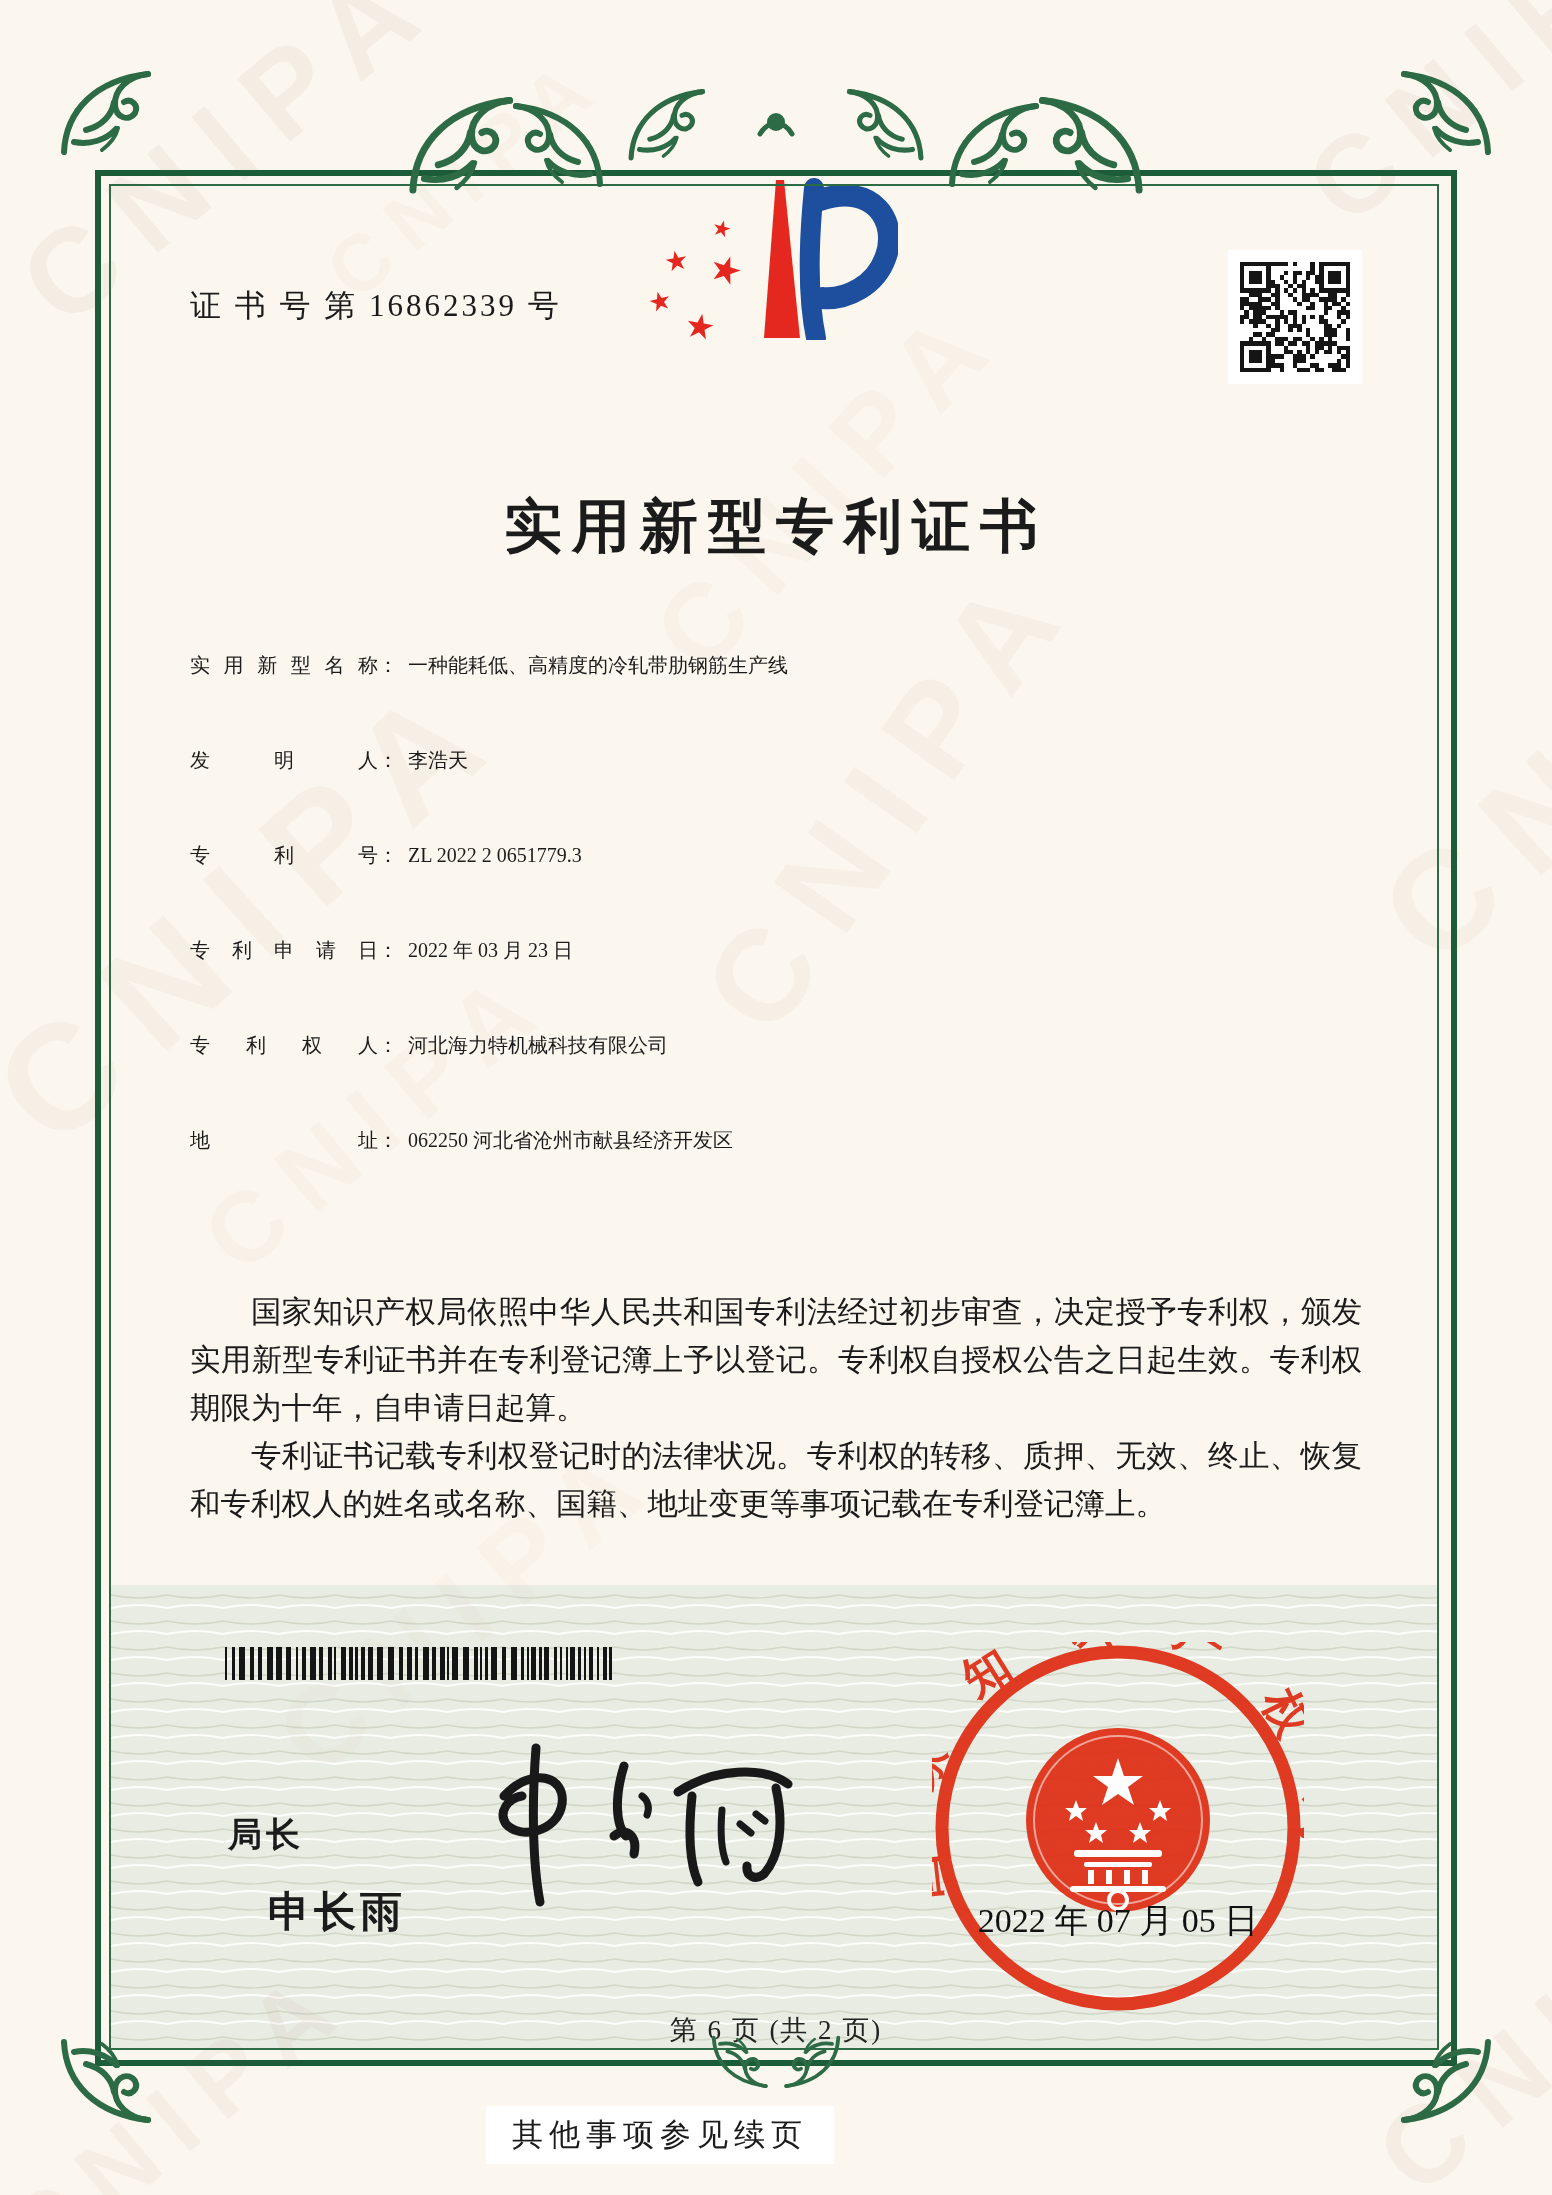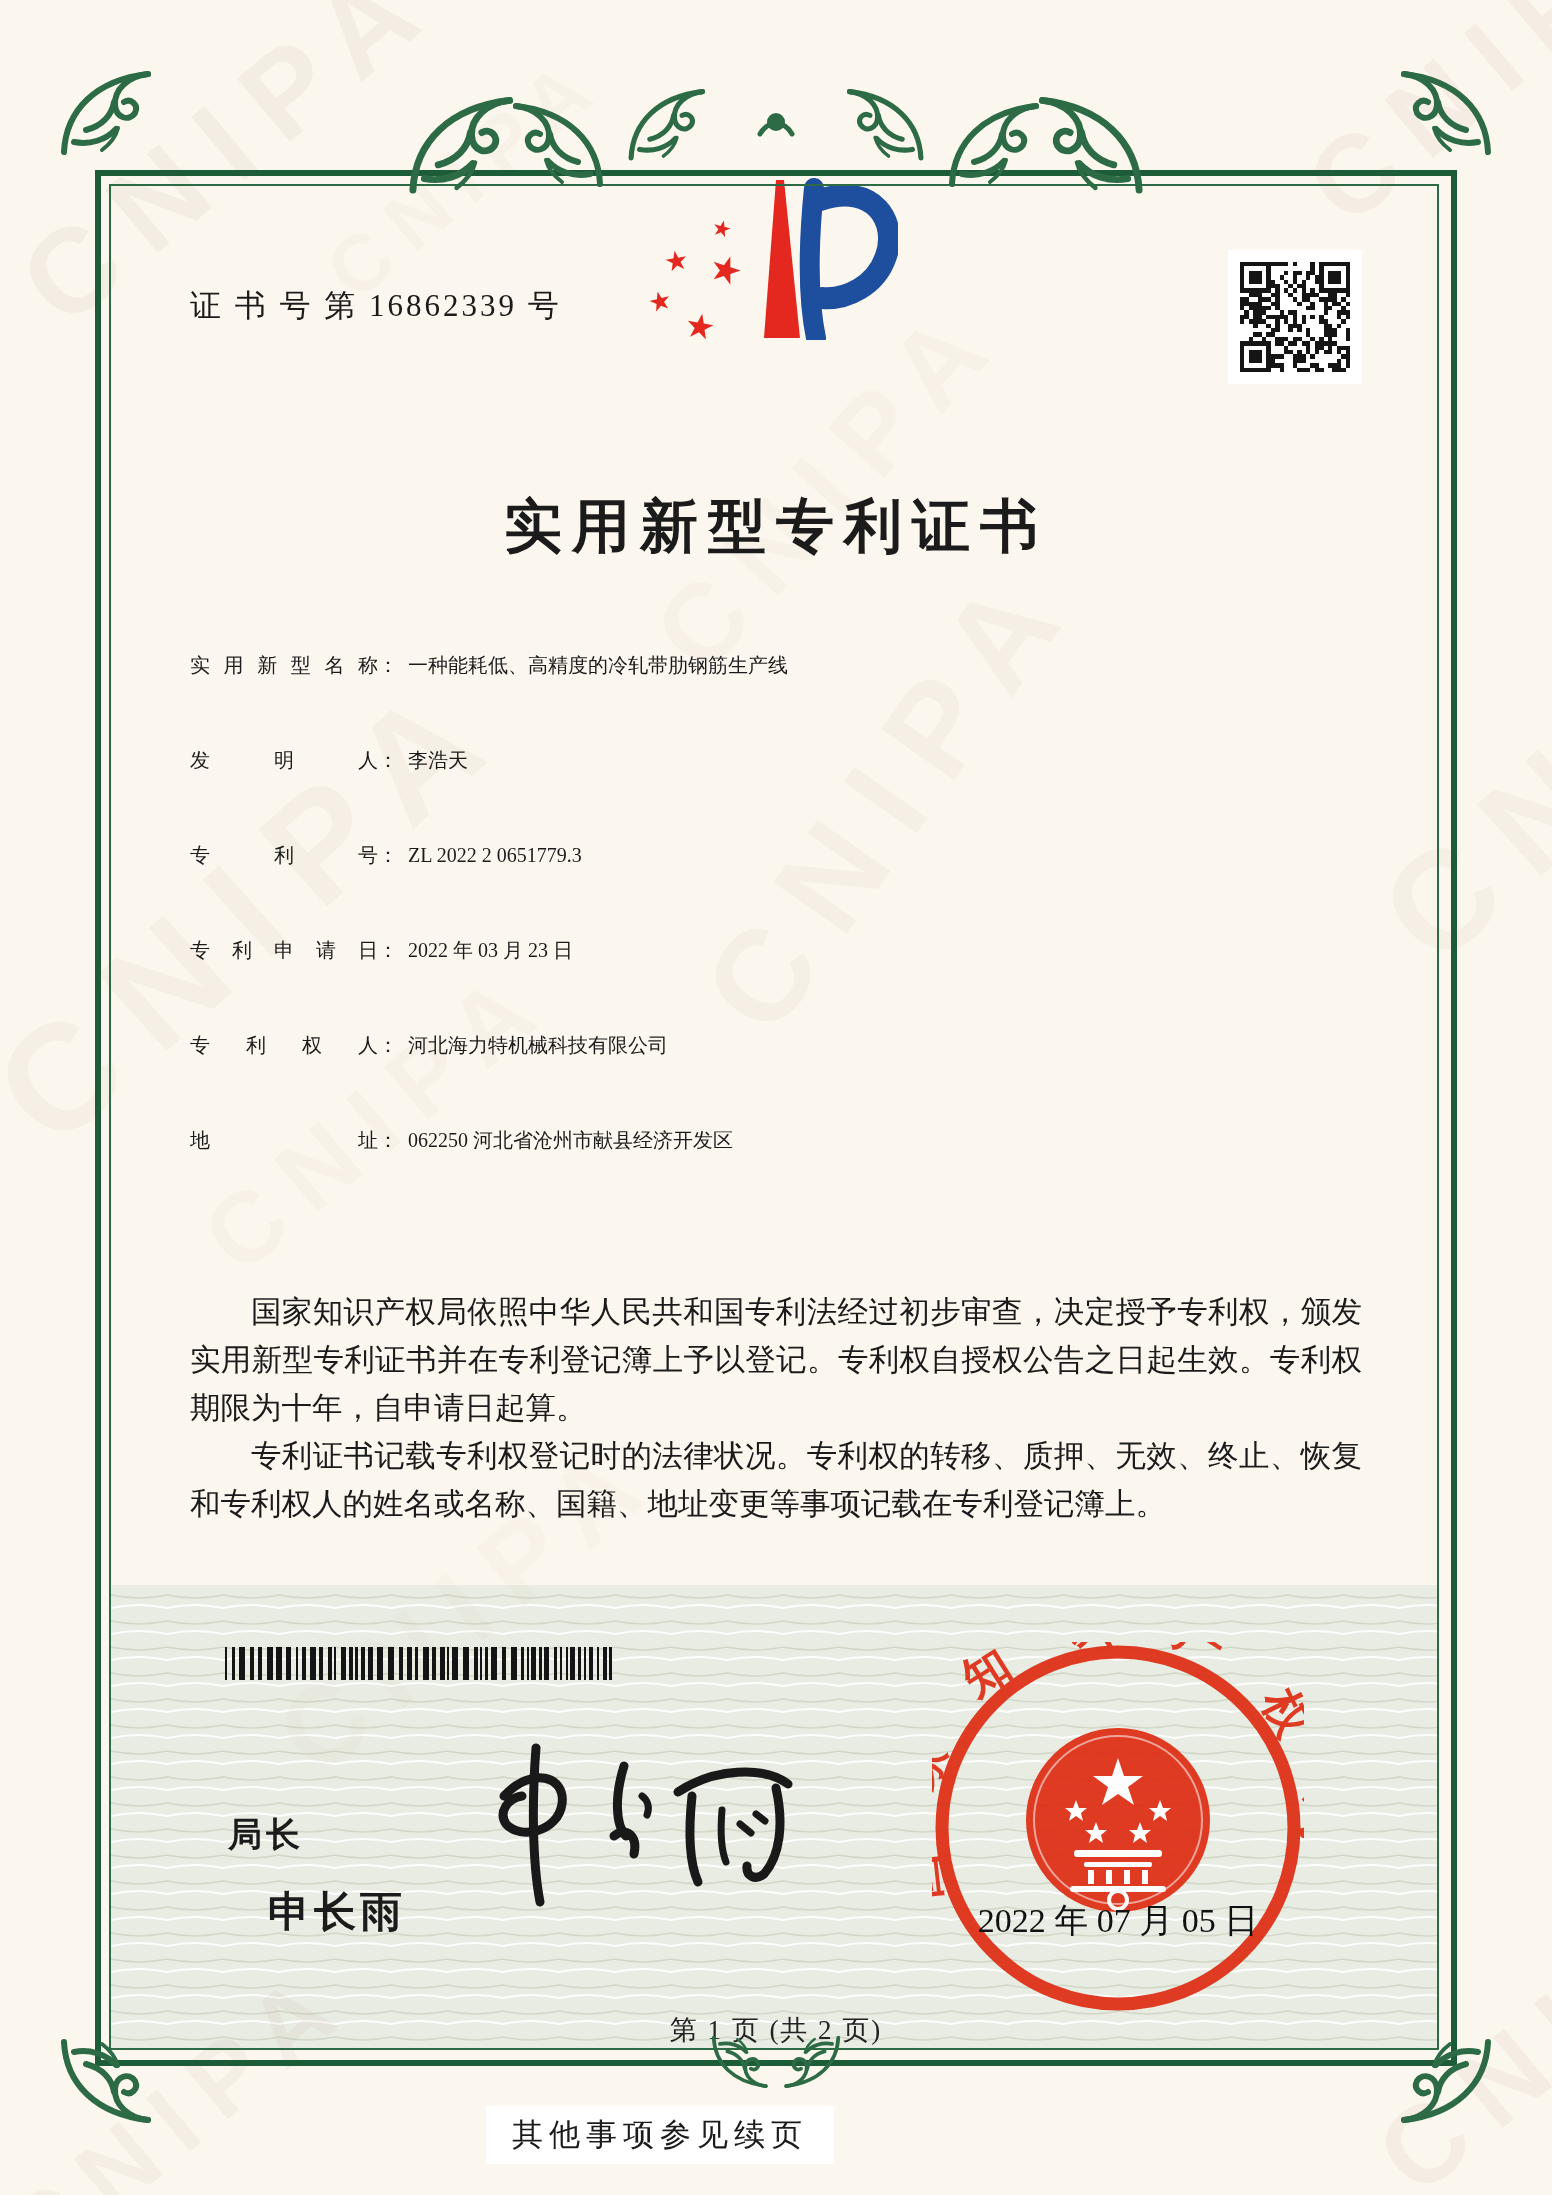--- a/index.html
+++ b/index.html
@@ -869,18 +869,18 @@
           <rect x="6" y="50" width="6" height="14"></rect>
           <rect x="24" y="50" width="6" height="14"></rect>
           <rect x="-48" y="66" width="96" height="6" rx="3"></rect>
           <circle cx="0" cy="80" r="9" fill="none" stroke="#ffffff" stroke-width="4"></circle>
         </g>
       </g>
     </g>
   </svg>
   <div class="seal-date">2022 年 07 月 05 日</div>
 
-  <div class="page-info">第 1 页 (共 2 页)</div>
+  <div class="page-info">第 6 页 (共 2 页)</div>
   <div class="continuation">
     <span>其他事项参见续页</span>
   </div>
 
 </div>
 
 </body></html>

